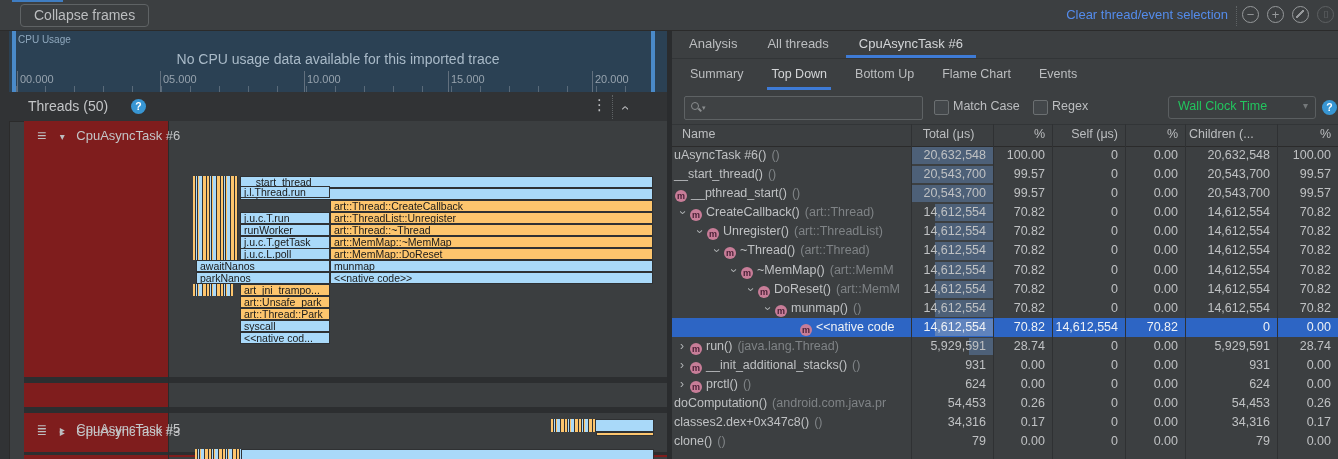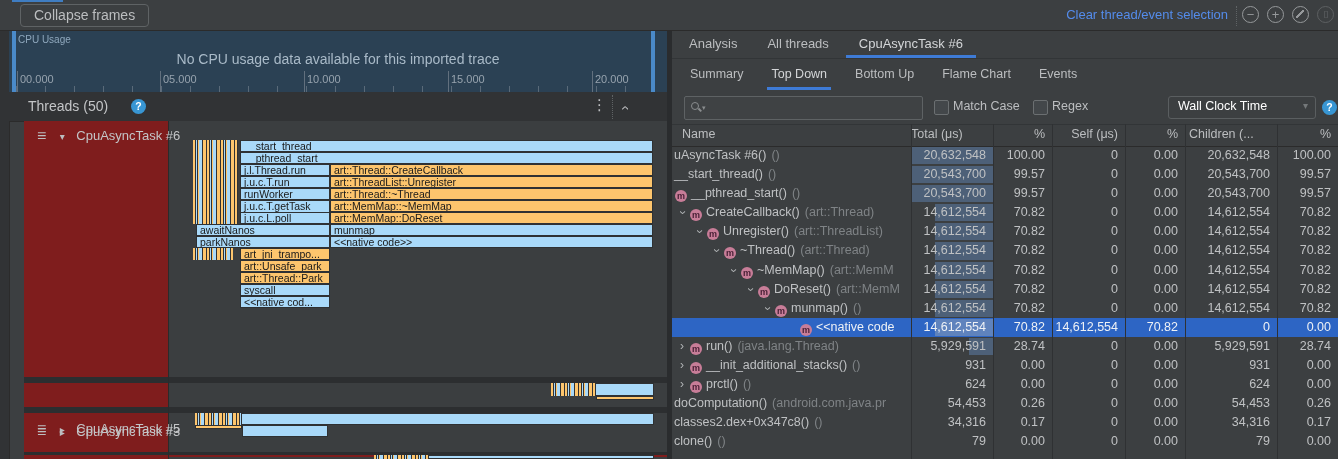--- a/index.html
+++ b/index.html
@@ -42,21 +42,21 @@
   .track-sep{position:absolute;left:0;width:658px;background:#2c2e30;}
   #vdiv{position:absolute;left:144px;top:0;width:1px;height:338px;background:#2b2b2b;}
   .thread-row{position:absolute;left:0;height:20px;white-space:nowrap;}
   .ham{display:inline-block;margin-left:13px;font-size:16px;color:#bcbec0;vertical-align:-1px;}
   .tri{display:inline-block;margin-left:9px;font-size:10px;color:#bcbec0;}
   .tname{margin-left:7px;font-size:13px;color:#c3c5c7;}
   #lscroll{position:absolute;left:647px;top:10px;width:8px;height:200px;background:#474a4c;border-radius:4px;}
   
   #flame-layer{position:absolute;left:9px;top:121px;width:658px;height:338px;overflow:hidden;}
   .fbar{position:absolute;box-sizing:border-box;border:1px solid #2f3133;font-size:10.5px;line-height:9px;
-        color:#191919;padding:1px 0 0 3px;white-space:nowrap;overflow:hidden;}
+        color:#191919;padding:1px 0 0 3px;white-space:nowrap;overflow:hidden;margin-top:36px;}
   .fbar.blue{background:#a9d9f9;}
   .fbar.orange{background:#fdc56d;}
   .fbar.barcode{border:none;background:repeating-linear-gradient(90deg,#fdc56d 0 2px,#2f3133 2px 3px,#a9d9f9 3px 4px,#2f3133 4px 5px,#fdc56d 5px 6px,#a9d9f9 6px 9px,#2f3133 9px 10px,#fdc56d 10px 13px,#2f3133 13px 14px);}
   
   #pdivider{position:absolute;left:667px;top:31px;width:5px;height:428px;background:#2a2c2e;}
   
   #rpanel{position:absolute;left:672px;top:31px;width:666px;height:428px;background:#3c3f41;}
   #tabs-row{position:absolute;left:0;top:0;width:666px;height:27px;border-bottom:1px solid #323537;display:flex;align-items:center;padding-left:2px;}
   .tab{position:relative;height:27px;line-height:26px;padding:0 15px;font-size:13px;color:#bcbec0;cursor:pointer;}
   .tab.active{color:#d4d6d8;}
@@ -67,21 +67,21 @@
   .subtab.active::after{content:"";position:absolute;left:10px;right:10px;bottom:1px;height:3px;background:#3e7bd6;}
   #search-row{position:absolute;left:0;top:60px;width:666px;height:33px;border-bottom:1px solid #323537;}
   #searchwrap{position:absolute;left:12px;top:5px;width:237px;height:22px;background:#3f4244;border:1px solid #5e6264;border-radius:2px;}
   #search-input{position:absolute;left:28px;top:1px;width:200px;height:18px;background:transparent;border:none;outline:none;color:#d0d2d4;font-size:12px;}
   .mag{position:absolute;left:6px;top:5px;width:8px;height:8px;border:1.5px solid #8a8d8f;border-radius:50%;box-sizing:border-box;}
   .mag::after{content:"";position:absolute;left:6px;top:6px;width:4px;height:1.5px;background:#8a8d8f;transform:rotate(45deg);}
   .magcaret{position:absolute;left:17px;top:7px;font-size:7px;color:#8a8d8f;}
   .chk{position:absolute;top:9px;width:13px;height:13px;background:#43474a;border:1px solid #6b6f71;border-radius:2px;}
   .chklabel{position:absolute;top:8px;font-size:12.5px;color:#bcbec0;}
   #clock-dd{position:absolute;left:496px;top:5px;width:146px;height:21px;border:1px solid #5a5e60;border-radius:3px;}
-  #clock-val{position:absolute;left:9px;top:2px;font-size:12.5px;color:#ffffff;}
+  #clock-val{position:absolute;left:9px;top:2px;font-size:12.5px;color:#22c55e;}
   #clock-caret{position:absolute;right:7px;top:3px;font-size:10px;color:#74787a;}
   #filter-help{position:absolute;left:650px;top:9px;width:15px;height:15px;font-size:10.5px;line-height:15px;font-weight:bold;}
   
   #table{position:absolute;left:0;top:93px;width:666px;height:335px;font-size:12.5px;}
   #thead{position:absolute;left:0;top:0;width:666px;height:22px;border-bottom:1px solid #2b2b2b;}
   .hcell{position:absolute;top:0;line-height:21px;color:#bcbec0;overflow:hidden;white-space:nowrap;}
   #tbody{position:absolute;left:0;top:22px;width:666px;}
   .colsep{position:absolute;top:0;width:1px;height:335px;background:#2f3133;z-index:3;}
   .trow{position:relative;width:666px;height:19.1px;line-height:19px;white-space:nowrap;}
   .trow.sel{background:#2d65c4;}
@@ -180,21 +180,21 @@
     </div>
     <div id="lscroll"></div>
   </div>
 
   <div id="flame-layer">
       <div class="fbar barcode" style="left: 184px; top: 19px; width: 45px; height: 12px;"></div>
       <div class="fbar blue" style="left: 231px; top: 19px; width: 413px; height: 12px;">__start_thread</div>
       <div class="fbar barcode" style="left: 184px; top: 31px; width: 45px; height: 12px;"></div>
       <div class="fbar blue" style="left: 231px; top: 31px; width: 413px; height: 12px;">__pthread_start</div>
       <div class="fbar barcode" style="left: 184px; top: 43px; width: 45px; height: 12px;"></div>
-      <div class="fbar blue" style="left: 231px; top: 43px; width: 90px; height: 12px;">j.l.Thread.run</div>
+      <div class="fbar blue" style="left: 231px; top: 29px; width: 90px; height: 12px;">j.l.Thread.run</div>
       <div class="fbar orange" style="left: 321px; top: 43px; width: 323px; height: 12px;">art::Thread::CreateCallback</div>
       <div class="fbar barcode" style="left: 184px; top: 55px; width: 45px; height: 12px;"></div>
       <div class="fbar blue" style="left: 231px; top: 55px; width: 90px; height: 12px;">j.u.c.T.run</div>
       <div class="fbar orange" style="left: 321px; top: 55px; width: 323px; height: 12px;">art::ThreadList::Unregister</div>
       <div class="fbar barcode" style="left: 184px; top: 67px; width: 45px; height: 12px;"></div>
       <div class="fbar blue" style="left: 231px; top: 67px; width: 90px; height: 12px;">runWorker</div>
       <div class="fbar orange" style="left: 321px; top: 67px; width: 323px; height: 12px;">art::Thread::~Thread</div>
       <div class="fbar barcode" style="left: 184px; top: 79px; width: 45px; height: 12px;"></div>
       <div class="fbar blue" style="left: 231px; top: 79px; width: 90px; height: 16px;">j.u.c.T.getTask</div>
       <div class="fbar orange" style="left: 321px; top: 79px; width: 323px; height: 12px;">art::MemMap::~MemMap</div>
@@ -251,21 +251,21 @@
       <div id="clock-dd">
         <span id="clock-val">Wall Clock Time</span>
         <span id="clock-caret">▾</span>
       </div>
       <div id="filter-help" class="help-badge">?</div>
     </div>
 
     <div id="table">
       <div id="thead">
         <div class="hcell" style="left:10px;width:225px;">Name</div>
-        <div class="hcell" style="left:239px;width:75px;text-align:left;">Total (μs)</div>
+        <div class="hcell" style="left:239px;width:75px;text-align:center;">Total (μs)</div>
         <div class="hcell" style="left:321px;width:52px;text-align:right;">%</div>
         <div class="hcell" style="left:380px;width:66px;text-align:right;">Self (μs)</div>
         <div class="hcell" style="left:453px;width:53px;text-align:right;">%</div>
         <div class="hcell" style="left:517px;width:86px;">Children (...</div>
         <div class="hcell" style="left:605px;width:54px;text-align:right;">%</div>
       </div>
       <div class="colsep" style="left:239px;"></div>
       <div class="colsep" style="left:321px;"></div>
       <div class="colsep" style="left:380px;"></div>
       <div class="colsep" style="left:453px;"></div>

